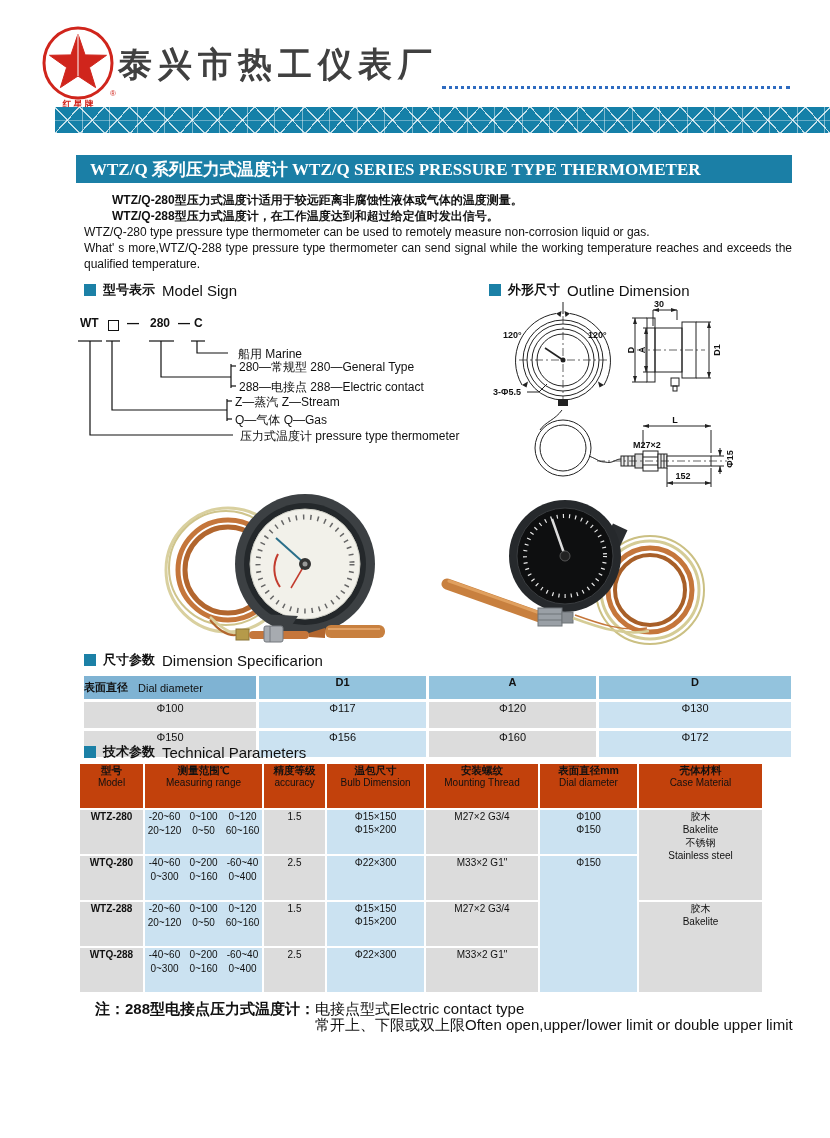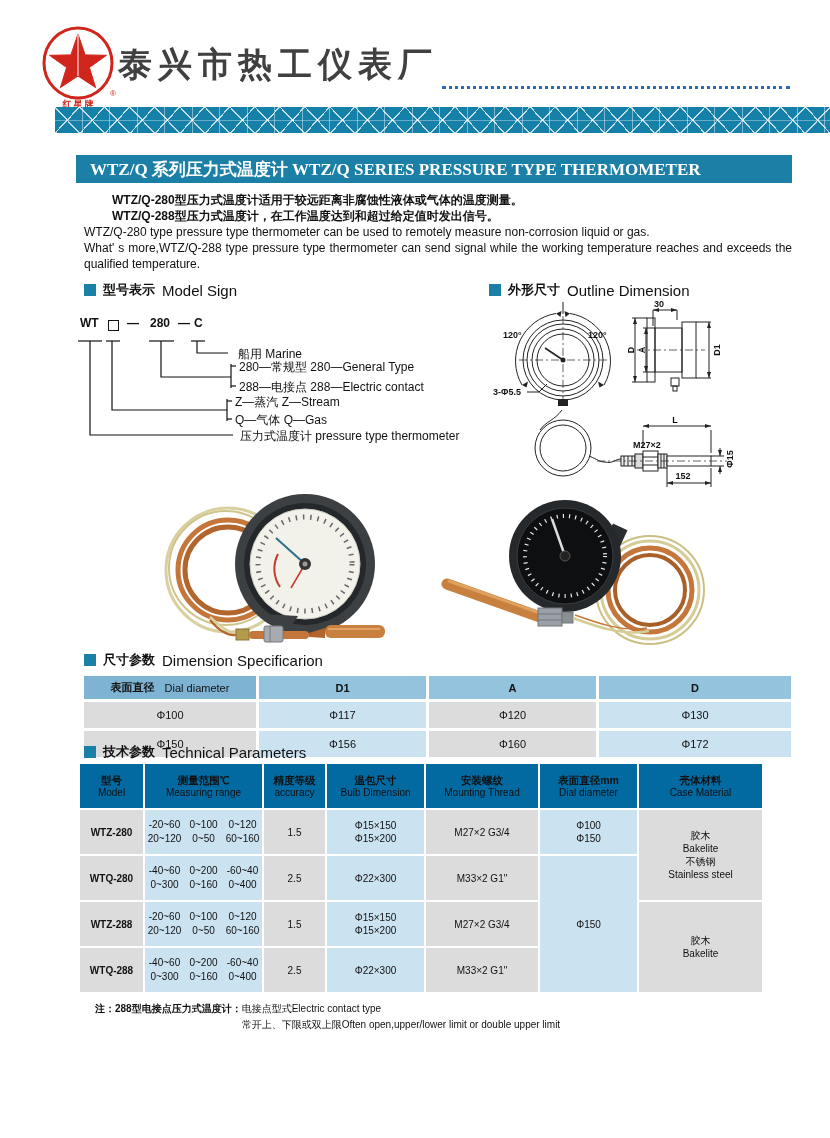--- a/index.html
+++ b/index.html
@@ -37,40 +37,40 @@
 
   
   .msign{left:68px;top:308px;width:400px;height:160px;font-size:12px;}
   .msign .tok{position:absolute;font-weight:bold;}
   .msign .lbl{position:absolute;white-space:nowrap;font-size:12px;}
   .msign svg{position:absolute;left:0;top:0;}
   .codebox{position:absolute;width:9px;height:9px;border:1.3px solid #111;}
 
   
   .tbl{display:grid;background:#fff;}
-  .cell{display:flex;flex-direction:column;align-items:center;justify-content:center;text-align:center;}
+  .cell{display:flex;flex-direction:column;align-items:center;justify-content:flex-start;text-align:center;}
   .head1{background:#7fb3d3;}
   .head2{background:#93c3dd;}
-  .headt{background:#0369a1;}
+  .headt{background:#c2410c;}
   .cgray{background:#dcdcdc;}
   .cblue{background:#cbe2f1;}
   .t1{left:84px;top:676px;grid-template-columns:172px 167px 167px 192px;grid-template-rows:23px 26px 26px;gap:3px;}
   .t1 .cell{font-size:11px;}
   .t1 .hcn{font-weight:bold;font-size:11px;}
   .t1 .hrow{flex-direction:row;gap:10px;}
   .t2{left:80px;top:764px;grid-template-columns:63px 117px 61px 97px 112px 97px 123px;grid-template-rows:44px 44px 44px 44px 44px;gap:2px;}
   .t2 .cell{font-size:10px;line-height:13px;}
   .t2 .hcn{font-weight:bold;font-size:10.5px;line-height:13px;}
   .t2 .hen{font-size:10px;line-height:12px;}
   .rangegrid{display:grid;grid-template-columns:1fr 1fr 1fr;width:100%;}
   .rangegrid span{text-align:center;line-height:14px;}
   .model{font-weight:bold;}
 
   
-  .notes{left:95px;top:1001px;font-size:10px;line-height:15.5px;display:flex;}
+  .notes{left:95px;top:1001px;font-size:15px;line-height:15.5px;display:flex;}
   .notes .pfx{font-weight:bold;white-space:nowrap;}
   .notes .nl{white-space:nowrap;}
 
   svg text{font-family:"Liberation Sans",sans-serif;}
 </style>
 </head>
 <body>
 
 <div class="page">
 

